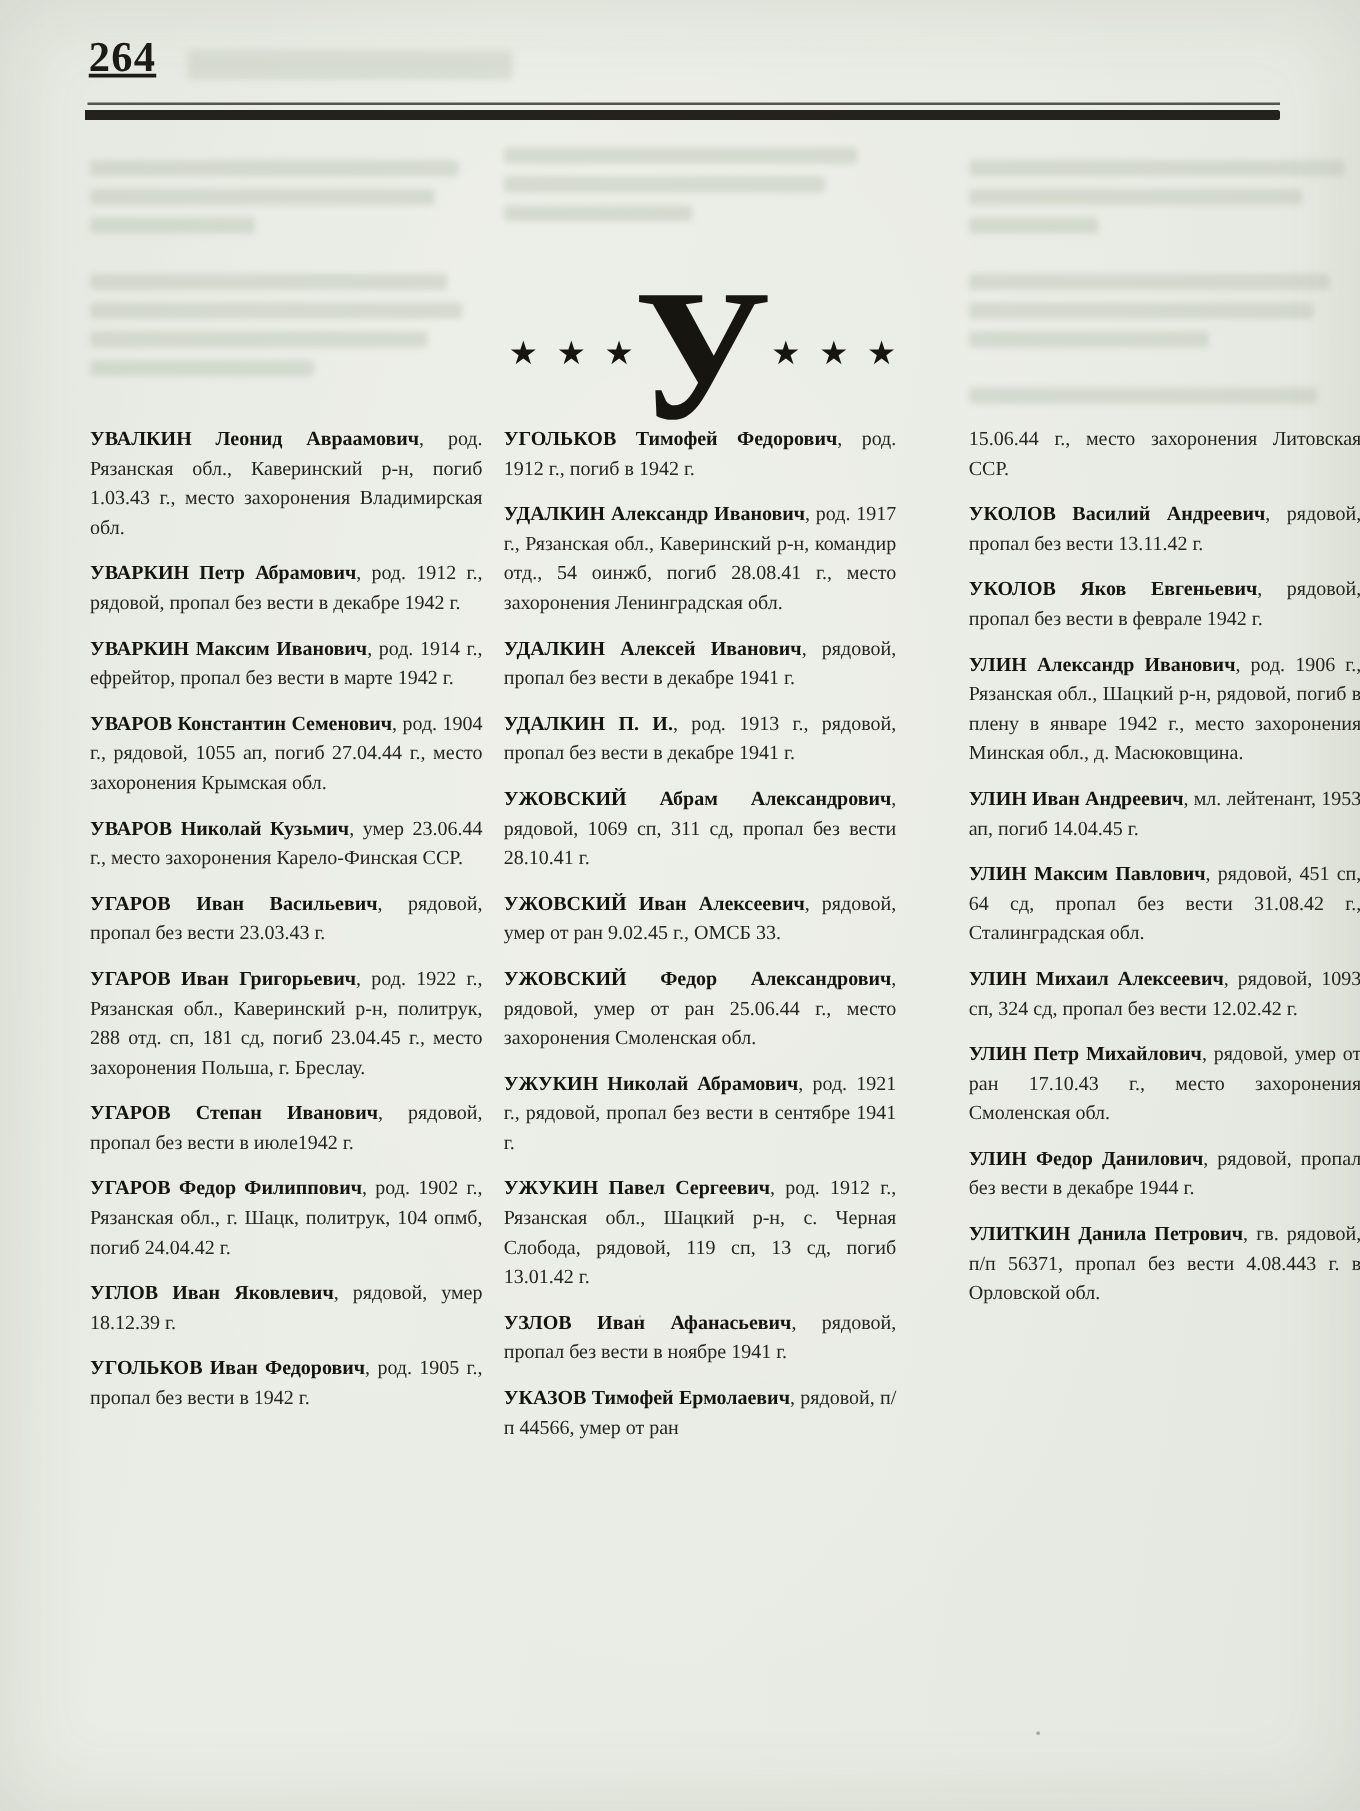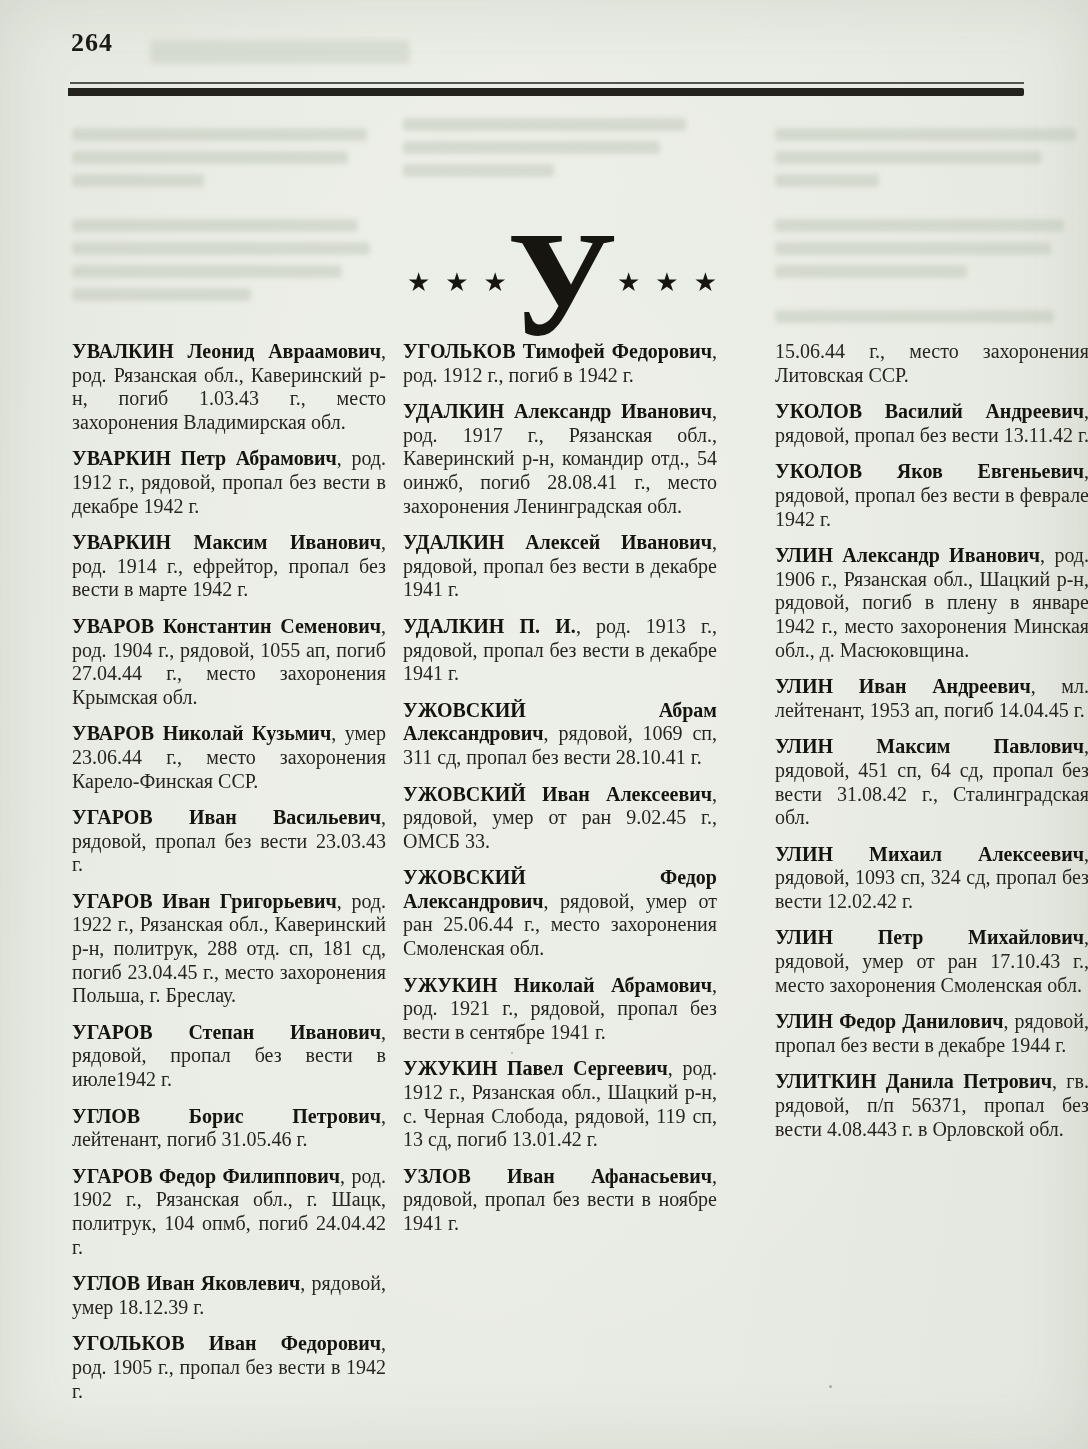--- a/index.html
+++ b/index.html
@@ -11,41 +11,42 @@
     background:
       radial-gradient(ellipse at 50% 40%, rgba(255,255,255,0.18), rgba(0,0,0,0) 70%),
       linear-gradient(100deg, #e6e9e1 0%, #eaede5 30%, #e8ebe3 70%, #e4e7df 100%);
     box-shadow: inset 0 0 70px rgba(95,100,88,0.14);
     overflow:hidden;
     font-family:"Liberation Serif","DejaVu Serif",serif;
     color:#23221c;
   }
   .page-number{
     position:absolute;left:71px;top:28px;
-    font-size:26px;font-weight:bold;color:#1b1a15;
+    font-size:34px;font-weight:bold;color:#1b1a15;
     letter-spacing:1px;
+    text-decoration:underline;
   }
   .rule-thin{
     position:absolute;left:70px;top:82px;width:954px;height:2px;
     background:#55544c;
   }
   .rule-thick{
     position:absolute;left:68px;top:88px;width:956px;height:8px;
     background:#23221c;
     border-radius:0 2px 2px 0;
   }
   .col{
     position:absolute;top:112px;width:314px;
   }
   .col-1{left:72px;}
   .col-2{left:403px;}
   .col-3{left:775px;}
   .entry{
     margin:0 0 13px 0;
-    font-size:20px;line-height:23.6px;
+    font-size:16px;line-height:23.6px;
     text-align:justify;
     hyphens:auto;
   }
   .entry-name{font-weight:bold;color:#15140f;}
   .entry-rest{color:#26251e;}
   
   .letterhead{
     position:relative;
     height:228px;
     display:flex;align-items:flex-end;justify-content:space-between;
@@ -102,21 +103,20 @@
     </div>
     <div>
         <p class="entry"><b class="entry-name">УВАЛКИН Леонид Авраамович</b><span class="entry-rest">, род. Рязанская обл., Каверинский р-н, погиб 1.03.43 г., место захоронения Владимирская обл.</span></p>
         <p class="entry"><b class="entry-name">УВАРКИН Петр Абрамович</b><span class="entry-rest">, род. 1912 г., рядовой, пропал без вести в декабре 1942 г.</span></p>
         <p class="entry"><b class="entry-name">УВАРКИН Максим Иванович</b><span class="entry-rest">, род. 1914 г., ефрейтор, пропал без вести в марте 1942 г.</span></p>
         <p class="entry"><b class="entry-name">УВАРОВ Константин Семенович</b><span class="entry-rest">, род. 1904 г., рядовой, 1055 ап, погиб 27.04.44 г., место захоронения Крымская обл.</span></p>
         <p class="entry"><b class="entry-name">УВАРОВ Николай Кузьмич</b><span class="entry-rest">, умер 23.06.44 г., место захоронения Карело-Финская ССР.</span></p>
         <p class="entry"><b class="entry-name">УГАРОВ Иван Васильевич</b><span class="entry-rest">, рядовой, пропал без вести 23.03.43 г.</span></p>
         <p class="entry"><b class="entry-name">УГАРОВ Иван Григорьевич</b><span class="entry-rest">, род. 1922 г., Рязанская обл., Каверинский р-н, политрук, 288 отд. сп, 181 сд, погиб 23.04.45 г., место захоронения Польша, г. Бреслау.</span></p>
         <p class="entry"><b class="entry-name">УГАРОВ Степан Иванович</b><span class="entry-rest">, рядовой, пропал без вести в июле1942 г.</span></p>
-        <p class="entry"><b class="entry-name">УГЛОВ Борис Петрович</b><span class="entry-rest">, лейтенант, погиб 31.05.46 г.</span></p>
         <p class="entry"><b class="entry-name">УГАРОВ Федор Филиппович</b><span class="entry-rest">, род. 1902 г., Рязанская обл., г. Шацк, политрук, 104 опмб, погиб 24.04.42 г.</span></p>
         <p class="entry"><b class="entry-name">УГЛОВ Иван Яковлевич</b><span class="entry-rest">, рядовой, умер 18.12.39 г.</span></p>
         <p class="entry"><b class="entry-name">УГОЛЬКОВ Иван Федорович</b><span class="entry-rest">, род. 1905 г., пропал без вести в 1942 г.</span></p>
       </div>
   </div>
 
   <div class="col col-2">
     <div class="letterhead">
       <div class="ghost lh-ghost">
         <i style="width:90%"></i>
@@ -131,20 +131,21 @@
         <p class="entry"><b class="entry-name">УГОЛЬКОВ Тимофей Федорович</b><span class="entry-rest">, род. 1912 г., погиб в 1942 г.</span></p>
         <p class="entry"><b class="entry-name">УДАЛКИН Александр Иванович</b><span class="entry-rest">, род. 1917 г., Рязанская обл., Каверинский р-н, командир отд., 54 оинжб, погиб 28.08.41 г., место захоронения Ленинградская обл.</span></p>
         <p class="entry"><b class="entry-name">УДАЛКИН Алексей Иванович</b><span class="entry-rest">, рядовой, пропал без вести в декабре 1941 г.</span></p>
         <p class="entry"><b class="entry-name">УДАЛКИН П. И.</b><span class="entry-rest">, род. 1913 г., рядовой, пропал без вести в декабре 1941 г.</span></p>
         <p class="entry"><b class="entry-name">УЖОВСКИЙ Абрам Александрович</b><span class="entry-rest">, рядовой, 1069 сп, 311 сд, пропал без вести 28.10.41 г.</span></p>
         <p class="entry"><b class="entry-name">УЖОВСКИЙ Иван Алексеевич</b><span class="entry-rest">, рядовой, умер от ран 9.02.45 г., ОМСБ 33.</span></p>
         <p class="entry"><b class="entry-name">УЖОВСКИЙ Федор Александрович</b><span class="entry-rest">, рядовой, умер от ран 25.06.44 г., место захоронения Смоленская обл.</span></p>
         <p class="entry"><b class="entry-name">УЖУКИН Николай Абрамович</b><span class="entry-rest">, род. 1921 г., рядовой, пропал без вести в сентябре 1941 г.</span></p>
         <p class="entry"><b class="entry-name">УЖУКИН Павел Сергеевич</b><span class="entry-rest">, род. 1912 г., Рязанская обл., Шацкий р-н, с. Черная Слобода, рядовой, 119 сп, 13 сд, погиб 13.01.42 г.</span></p>
         <p class="entry"><b class="entry-name">УЗЛОВ Иван Афанасьевич</b><span class="entry-rest">, рядовой, пропал без вести в ноябре 1941 г.</span></p>
+        <p class="entry"><b class="entry-name">УКАЗОВ Тимофей Ермолаевич</b><span class="entry-rest">, рядовой, п/п 44566, умер от ран</span></p>
       </div>
   </div>
 
   <div class="col col-3">
     <div class="ghost col-ghost">
       <i style="width:96%"></i>
         <i style="width:85%"></i>
         <i style="width:33%"></i>
       <i class="gap"></i>
       <i style="width:92%"></i>

